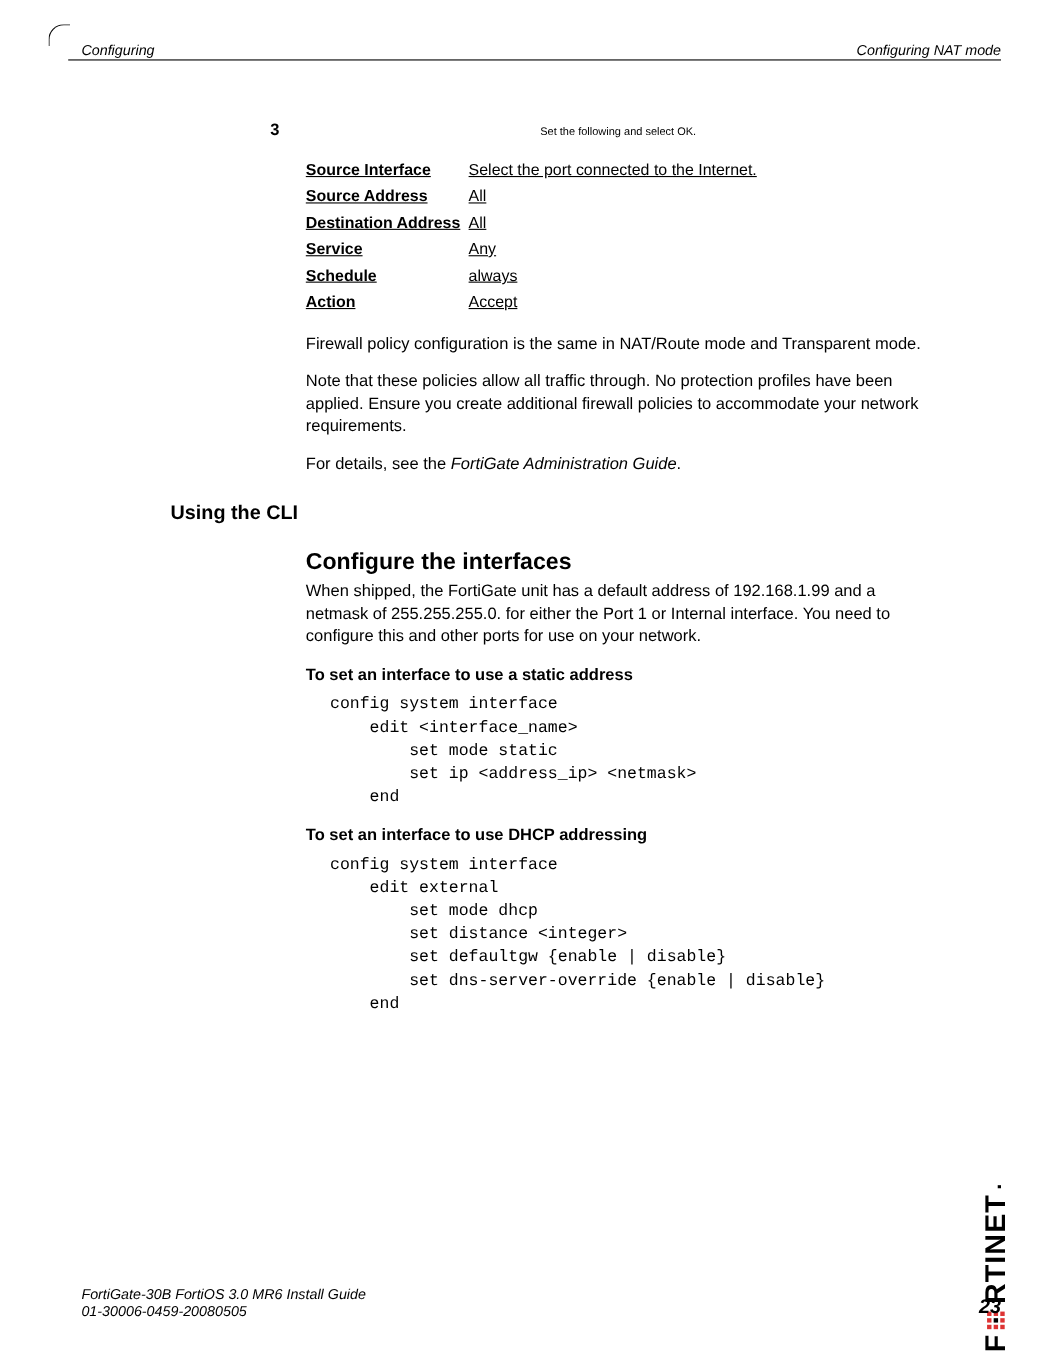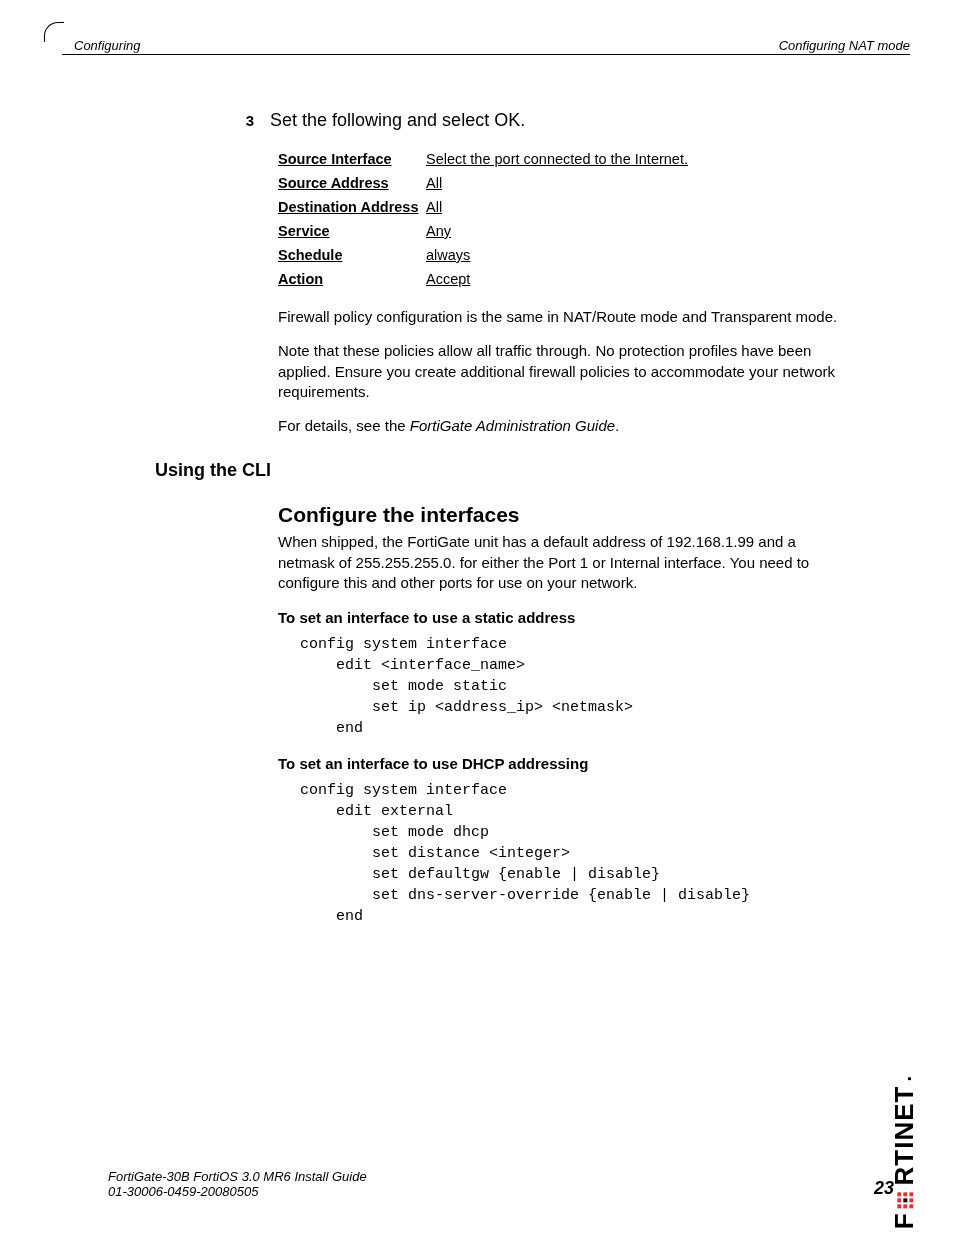--- a/index.html
+++ b/index.html
@@ -57,21 +57,21 @@
     margin-right: 100px;
     margin-bottom: 16px;
   }
   .step-num {
     width: 40px;
     text-align: right;
     font-weight: bold;
     font-size: 15px;
     padding-right: 16px;
   }
-  .step-text { font-size: 18px; flex: 1; }
+  .step-text { font-size: 10px; flex: 1; text-align: center; }
   .param-table {
     margin-left: 278px;
     margin-right: 100px;
     margin-bottom: 16px;
     font-size: 14.5px;
     text-decoration: underline;
   }
   .param-row { display: flex; padding: 4px 0; }
   .param-key { font-weight: bold; width: 148px; flex-shrink: 0; }
   .param-val { }
@@ -112,22 +112,21 @@
     font-family: "Courier New", Courier, monospace;
     font-size: 15px;
     white-space: pre;
     line-height: 1.4;
     margin-bottom: 8px;
   }
   .footer {
     position: absolute;
     bottom: 36px;
     left: 74px;
-    right: 60px;
-    margin-left: 34px;
+    right: 44px;
   }
   .footer-line1, .footer-line2 {
     font-style: italic;
     font-size: 13px;
   }
   .footer-page {
     position: absolute;
     right: 0;
     bottom: 0;
     font-weight: bold;

